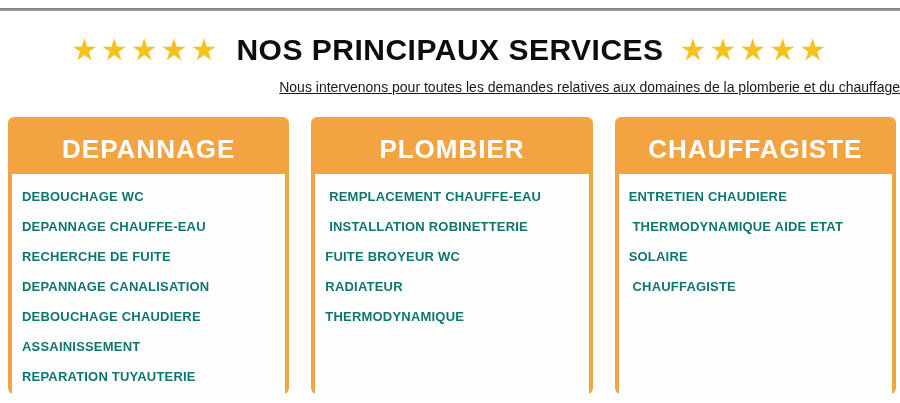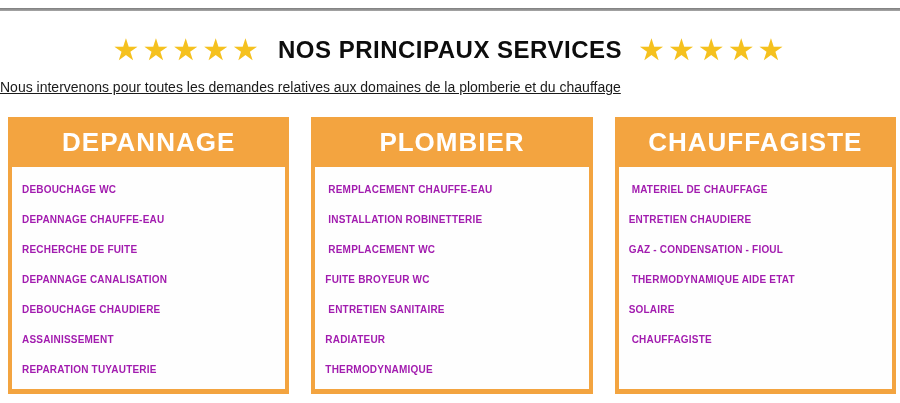--- a/index.html
+++ b/index.html
@@ -23,66 +23,67 @@
     height: 44px;
   }
   .stars {
     color: #f5c11e;
     font-size: 30px;
     letter-spacing: 3px;
     line-height: 1;
     white-space: nowrap;
   }
   .page-title {
-    font-size: 24px;
+    font-size: 30px;
     font-weight: 900;
     color: #0d0d0d;
     letter-spacing: 0.5px;
     white-space: nowrap;
   }
   .subtitle {
     margin-top: 7px;
-    text-align: left;
+    text-align: right;
     font-size: 14px;
     color: #1a1a1a;
     text-decoration: underline;
   }
   .columns {
     margin: 22px 4px 0 8px;
     display: flex;
     gap: 22px;
   }
   .column {
     flex: 1;
     background: #f3a440;
-    padding: 0 4px 5px 4px;
+    padding: 7px 4px 5px 4px;
     height: 277px;
+    border-radius: 6px;
   }
   .col-header {
     height: 50px;
     display: flex;
     align-items: center;
     justify-content: center;
   }
   .col-title {
     color: #ffffff;
     font-size: 26px;
     font-weight: bold;
     letter-spacing: 1px;
     white-space: nowrap;
   }
   .col-body {
     background: #fefefe;
     height: 222px;
     padding: 8px 4px 0 10px;
   }
   .service-item {
-    font-size: 10px;
+    font-size: 13px;
     font-weight: bold;
-    color: #a21caf;
+    color: #0f766e;
     line-height: 30px;
     white-space: pre;
     letter-spacing: 0.2px;
   }
 </style>
 </head>
 <body>
 
 <div class="top-divider"></div>
 
@@ -111,35 +112,31 @@
     </div>
   </div>
 
   <div class="column">
     <div class="col-header">
       <span class="col-title">PLOMBIER</span>
     </div>
     <div class="col-body">
       <div class="service-item"> REMPLACEMENT CHAUFFE-EAU</div>
       <div class="service-item"> INSTALLATION ROBINETTERIE</div>
-      <div class="service-item"> REMPLACEMENT WC</div>
       <div class="service-item">FUITE BROYEUR WC</div>
-      <div class="service-item"> ENTRETIEN SANITAIRE</div>
       <div class="service-item">RADIATEUR</div>
       <div class="service-item">THERMODYNAMIQUE</div>
     </div>
   </div>
 
   <div class="column">
     <div class="col-header">
       <span class="col-title">CHAUFFAGISTE</span>
     </div>
     <div class="col-body">
-      <div class="service-item"> MATERIEL DE CHAUFFAGE</div>
       <div class="service-item">ENTRETIEN CHAUDIERE</div>
-      <div class="service-item">GAZ - CONDENSATION - FIOUL</div>
       <div class="service-item"> THERMODYNAMIQUE AIDE ETAT</div>
       <div class="service-item">SOLAIRE</div>
       <div class="service-item"> CHAUFFAGISTE</div>
     </div>
   </div>
 
 </div>
 
 </body></html>

